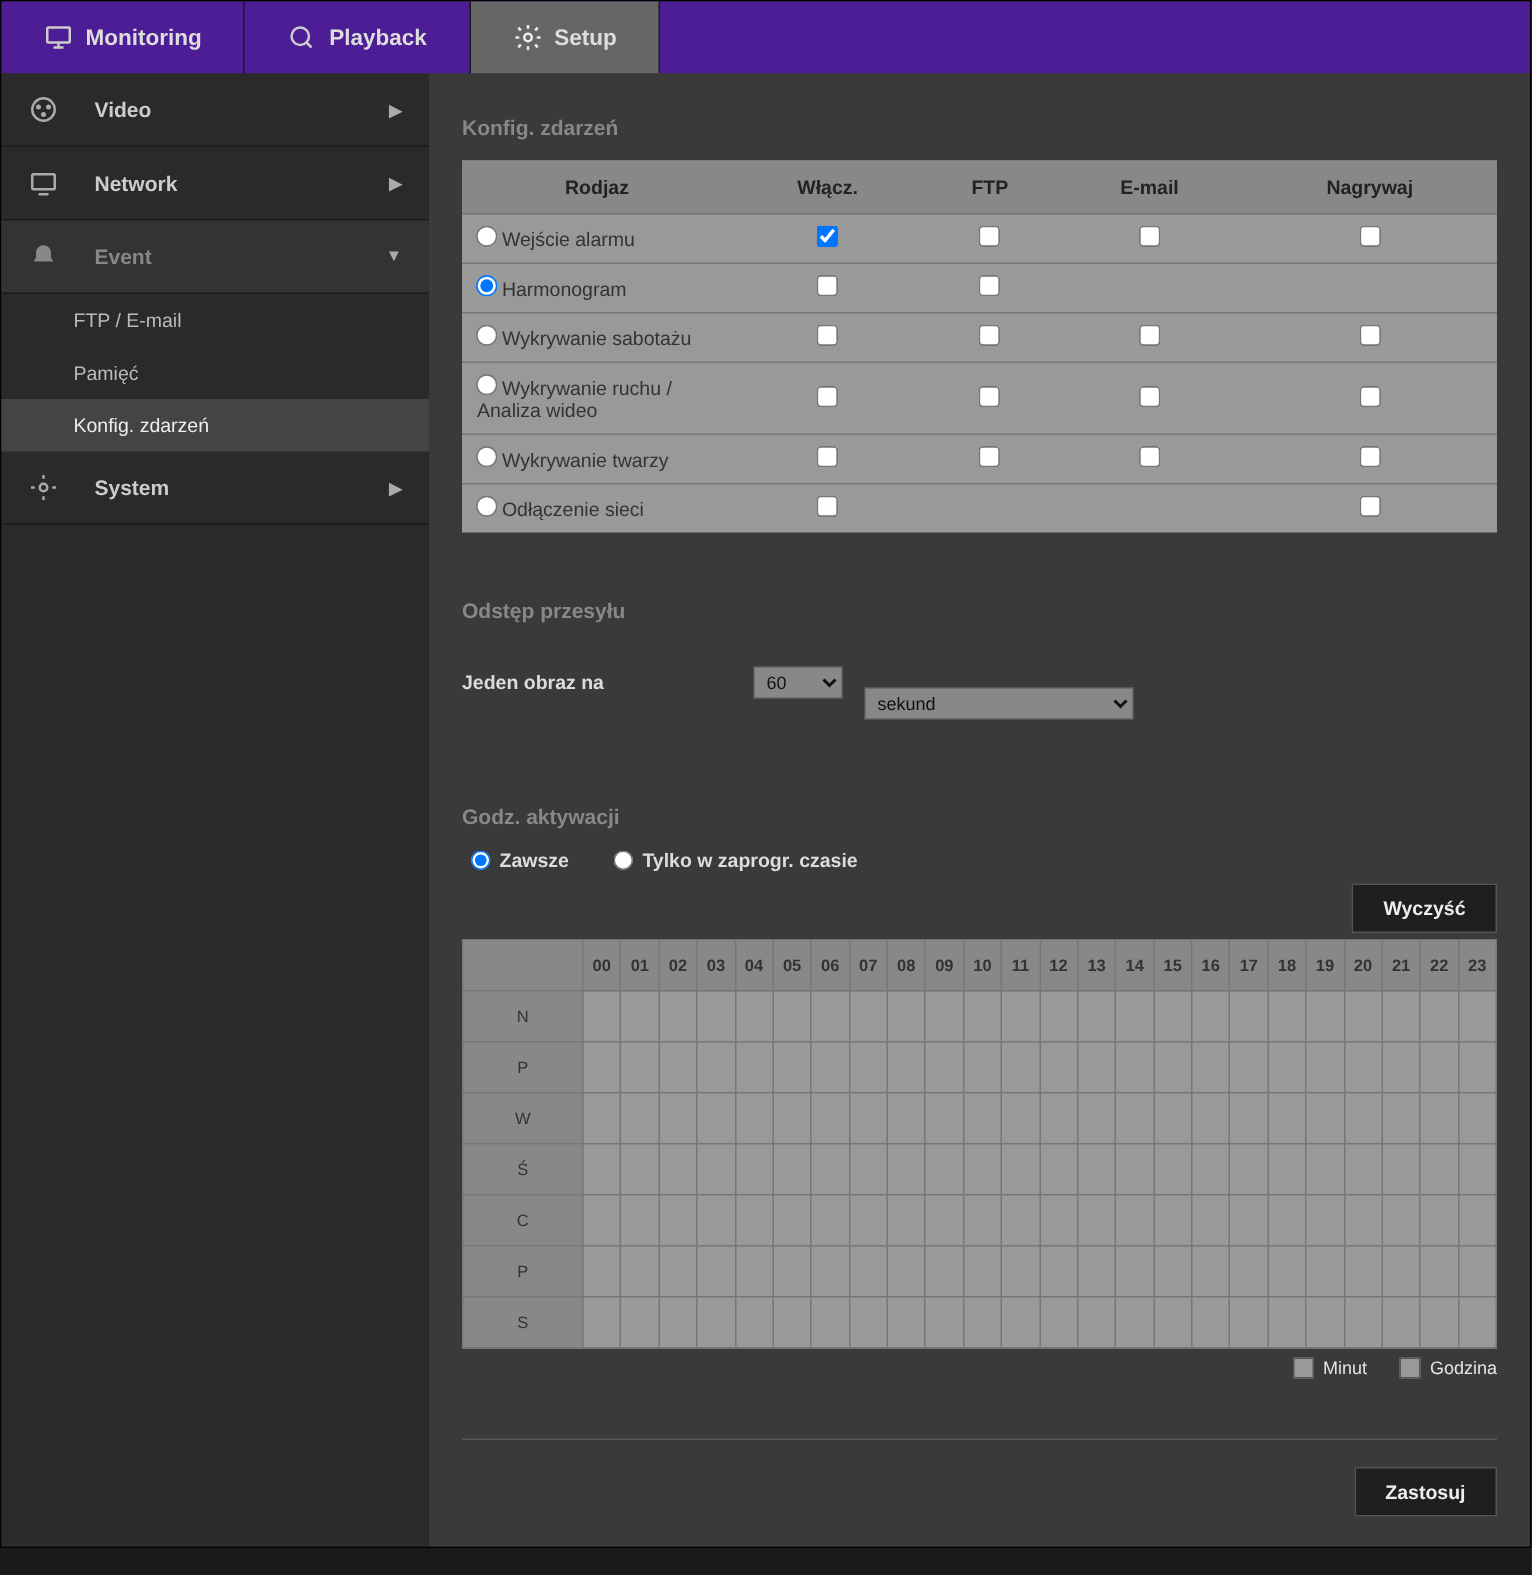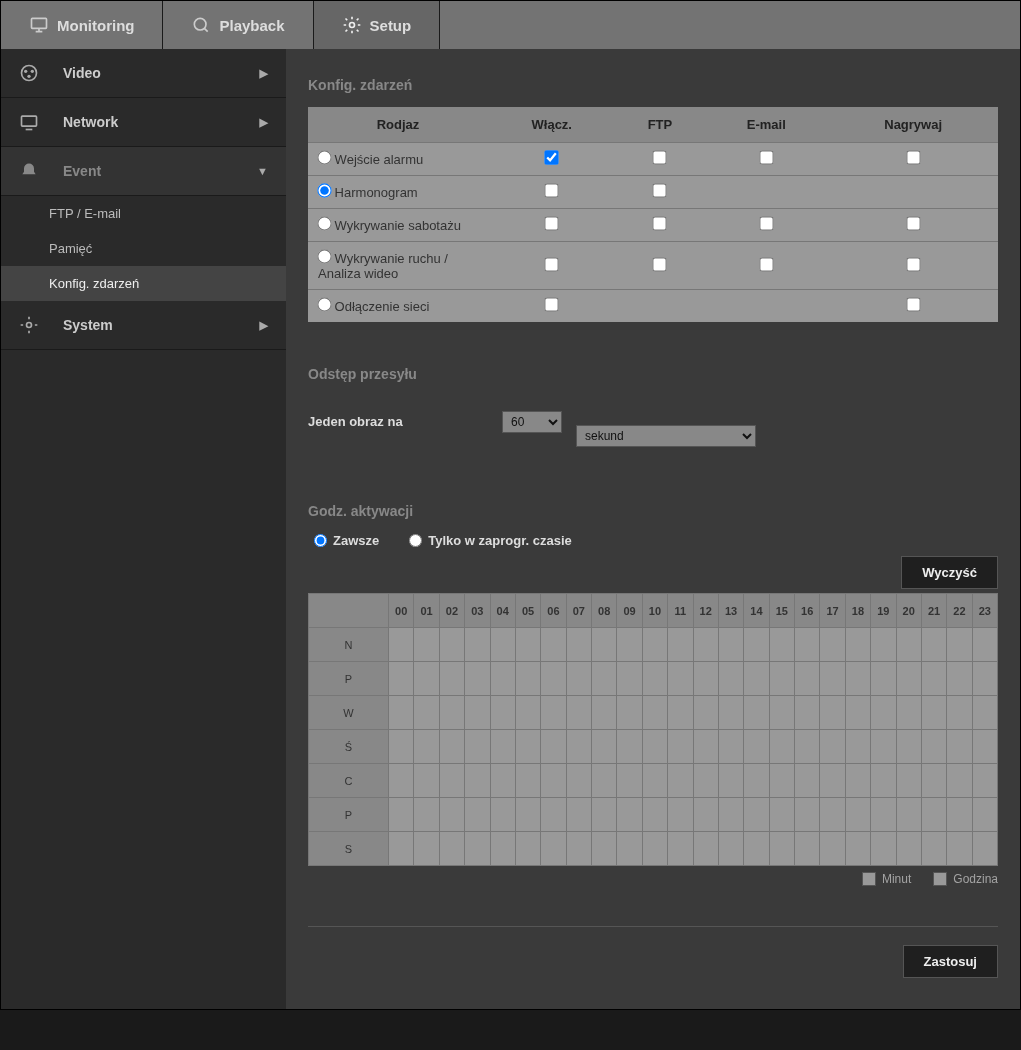--- a/index.html
+++ b/index.html
@@ -20,21 +20,21 @@
   border-bottom: 1px solid #1a1a1a;
 }
 .header .brand {
   font-size: 14px;
   letter-spacing: 1px;
   color: #d0d0d0;
 }
 .header .brand b { font-weight: normal; }
 .top-tabs {
   display: flex;
-  background: #737373;
+  background: #4c1d95;
 }
 .top-tab {
   display: flex;
   align-items: center;
   gap: 8px;
   padding: 14px 28px;
   font-size: 15px;
   font-weight: bold;
   color: #ddd;
   cursor: pointer;
@@ -156,21 +156,21 @@
   height: 26px;
 }
 .sched-table th { background: #888; height: 34px; }
 .sched-table .daycol { width: 80px; background: #888; font-weight: normal; }
 .legend {
   display: flex;
   justify-content: flex-end;
   gap: 22px;
   margin-top: 6px;
   font-size: 12px;
-  color: #a3a3a3;
+  color: #e5e5e5;
 }
 .legend-item { display: flex; align-items: center; gap: 6px; }
 .swatch { width: 14px; height: 14px; border: 1px solid #555; background: #999; }
 .footer-actions {
   border-top: 1px solid #555;
   margin-top: 40px;
   padding-top: 18px;
   text-align: right;
 }
 </style>
@@ -293,20 +293,27 @@
               <td><input type="checkbox" style=""></td>
             </tr>
             <tr>
               <td class="rowlabel"><input type="radio" name="evrow" style=""><span> Wykrywanie ruchu / Analiza wideo</span></td>
               <td><input type="checkbox" style=""></td>
               <td><input type="checkbox" style=""></td>
               <td><input type="checkbox" style=""></td>
               <td><input type="checkbox" style=""></td>
             </tr>
             <tr>
+              <td class="rowlabel"><input type="radio" name="evrow" style=""><span> Wykrywanie twarzy</span></td>
+              <td><input type="checkbox" style=""></td>
+              <td><input type="checkbox" style=""></td>
+              <td><input type="checkbox" style=""></td>
+              <td><input type="checkbox" style=""></td>
+            </tr>
+            <tr>
               <td class="rowlabel"><input type="radio" name="evrow" style=""><span> Odłączenie sieci</span></td>
               <td><input type="checkbox" style=""></td>
               <td></td>
               <td></td>
               <td><input type="checkbox" style=""></td>
             </tr>
           </tbody>
       </table>
 
       <div class="spacer"></div>

